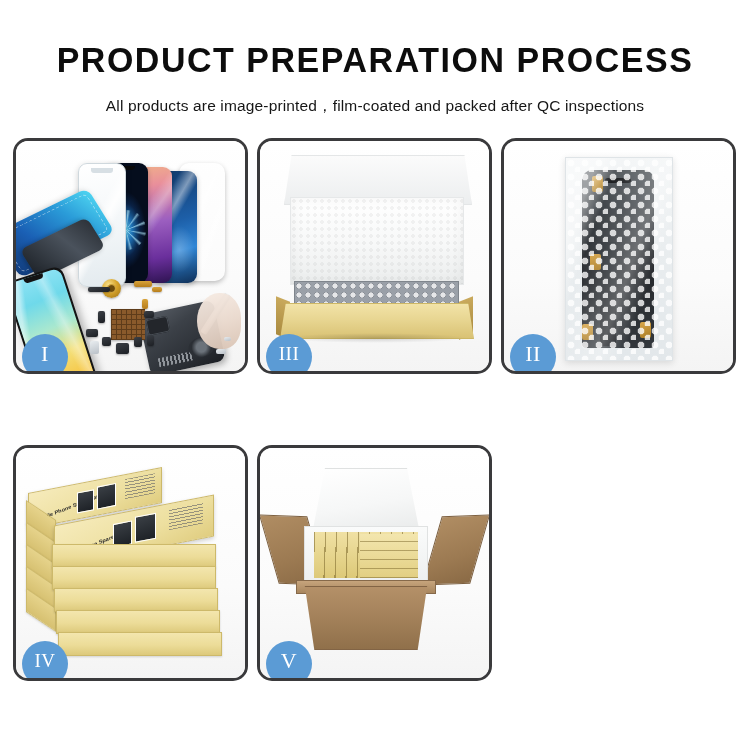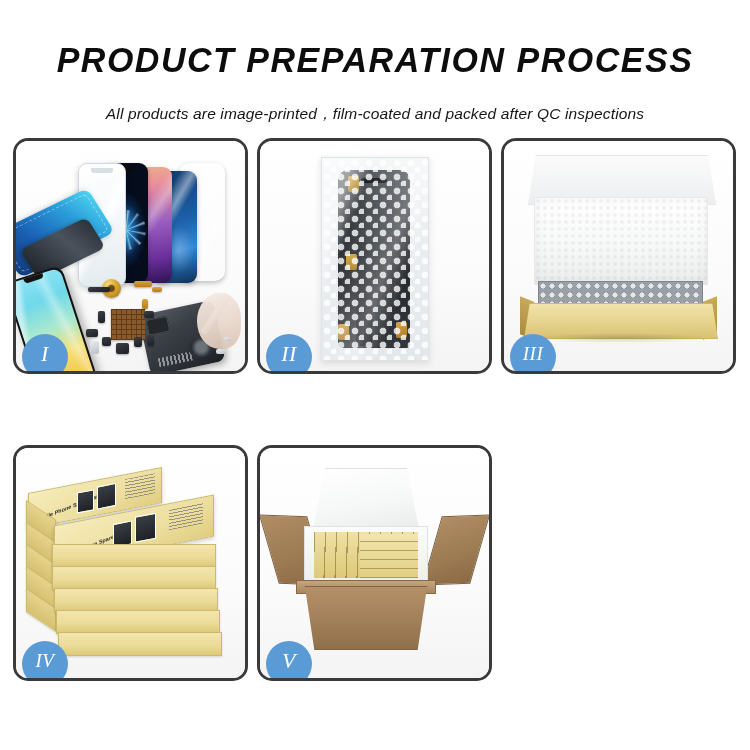--- a/index.html
+++ b/index.html
@@ -13,21 +13,20 @@
     height: 750px;
     overflow: hidden;
     font-family: "Liberation Sans", sans-serif;
     -webkit-font-smoothing: antialiased;
   }
   .page {
     position: relative;
     width: 673px;
     height: 750px;
     background: #ffffff;
-    font-style: italic;
   }
 
   
   .header {
     position: absolute;
     top: 0; left: 0;
     width: 750px;
     text-align: center;
   }
   .title {
@@ -35,21 +34,21 @@
     padding-top: 42px;
     font-family: "Liberation Sans", sans-serif;
     font-size: 35px;
     font-weight: bold;
     letter-spacing: 1.6px;
     color: #0d0d0d;
     line-height: 1.0;
     transform: scaleX(0.97);
   }
   .subtitle {
-    margin: 16px;
+    margin: 8px;
     padding-top: 13px;
     font-family: "Liberation Sans", sans-serif;
     font-size: 15.5px;
     font-weight: normal;
     letter-spacing: 0.15px;
     color: #161616;
     line-height: 1.0;
   }
 
   
@@ -577,47 +576,47 @@
           <div class="silv" style="left:74px;  top:200px; width:9px;  height:13px;"></div>
           <div class="silv" style="left:200px; top:208px; width:10px; height:5px;"></div>
           <div class="silv" style="left:208px; top:196px; width:7px;  height:4px;"></div>
         </div>
       </div>
       <div class="badge">I</div>
     </div>
 
     <div class="panel">
       <div class="panel-inner">
+        <div class="p3">
+          <div class="lid-back"></div>
+          <div class="foam"></div>
+          <div class="wrap"></div>
+          <div class="tray-left"></div>
+          <div class="tray-right"></div>
+          <div class="tray-front"></div>
+          <div class="shadow"></div>
+        </div>
+      </div>
+      <div class="badge wide">III</div>
+    </div>
+
+    <div class="panel">
+      <div class="panel-inner">
         <div class="bubble-bag">
           <div class="inner-part"></div>
           <div class="stem"></div>
           <div class="tab" style="left:26px; top:18px;"></div>
           <div class="tab" style="left:24px; top:96px;"></div>
           <div class="tab" style="left:16px; top:166px;"></div>
           <div class="tab" style="left:74px; top:164px;"></div>
           <div class="bubbles"></div>
           <div class="sheen"></div>
         </div>
       </div>
       <div class="badge">II</div>
-    </div>
-
-    <div class="panel">
-      <div class="panel-inner">
-        <div class="p3">
-          <div class="lid-back"></div>
-          <div class="foam"></div>
-          <div class="wrap"></div>
-          <div class="tray-left"></div>
-          <div class="tray-right"></div>
-          <div class="tray-front"></div>
-          <div class="shadow"></div>
-        </div>
-      </div>
-      <div class="badge wide">III</div>
     </div>
 
     <div class="panel">
       <div class="panel-inner">
         <div class="p4">
 
           <div class="ktop" style="left:12px; top:32px;  width:132px; height:34px; transform: skewY(-11deg);">
             <div class="klabel" style="left:6px; top:18px; transform: rotate(-11deg);">Mobile Phone Spare Parts</div>
             <div class="kimg" style="left:48px; top:8px;  width:15px; height:19px;"></div>
             <div class="kimg" style="left:68px; top:6px;  width:17px; height:21px;"></div>

